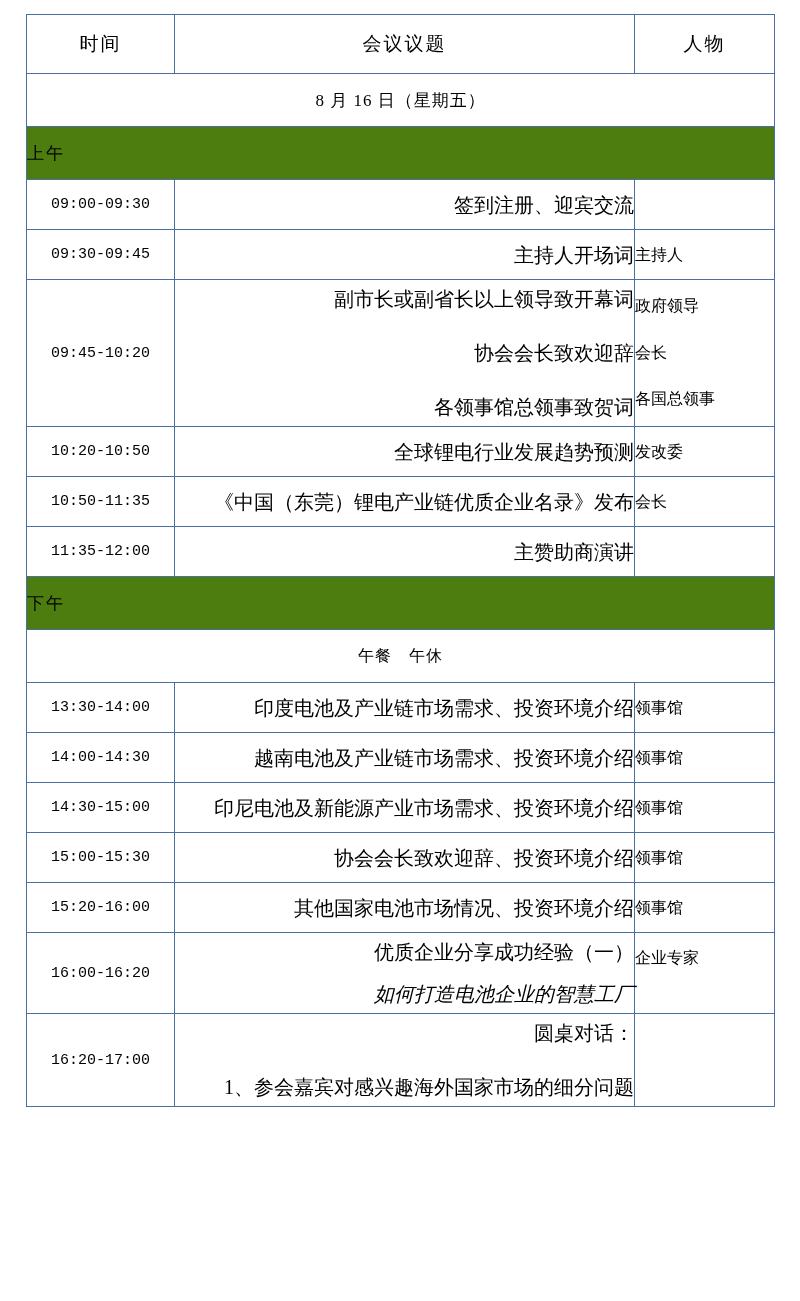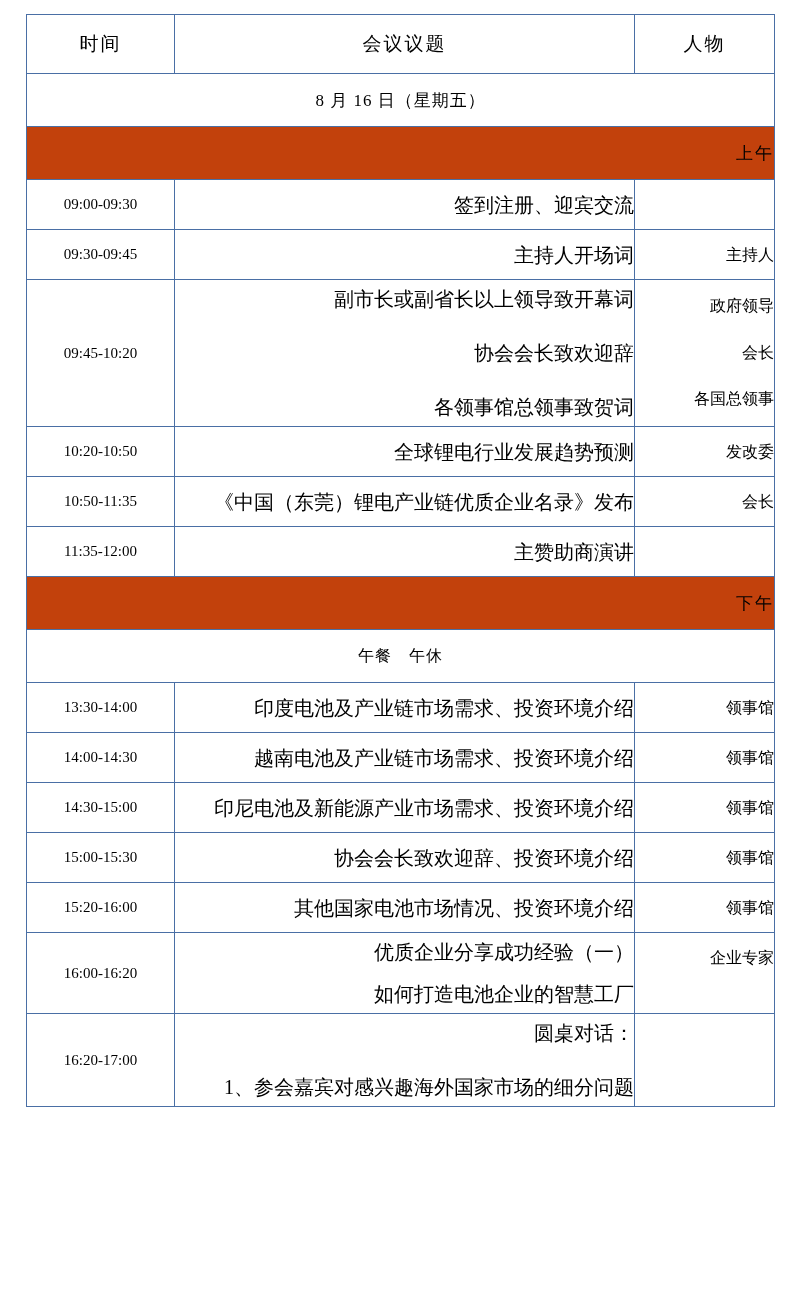--- a/index.html
+++ b/index.html
@@ -44,58 +44,58 @@
     height: 58px;
     font-family: "Liberation Serif", "DejaVu Serif", serif;
   }
   .day-cell {
     text-align: center;
     font-size: 17px;
     letter-spacing: 1px;
     height: 52px;
   }
   .session-cell {
-    text-align: right;
+    text-align: left;
     font-size: 17px;
     letter-spacing: 2px;
     height: 52px;
-    background: #c2410c;
+    background: #4d7c0f;
   }
   .lunch-cell {
     text-align: center;
     font-size: 16px;
     letter-spacing: 1px;
     height: 52px;
   }
   td.time {
     text-align: center;
     font-size: 15px;
-    font-family: Liberation Serif, serif;
+    font-family: Liberation Mono, monospace;
     padding: 6px 2px;
     letter-spacing: 0px;
   }
   td.topic {
     text-align: right;
     font-size: 20px;
     padding: 6px 8px 6px 12px;
     line-height: 1.9;
   }
   td.person {
-    text-align: right;
+    text-align: left;
     font-size: 16px;
     padding: 6px 6px 6px 10px;
     line-height: 1.9;
     margin-left: 32px;
   }
   .r-single td.topic, .r-single td.person {
     line-height: 1.5;
   }
   .rowline { display: block; }
   .rowline + .rowline { margin-top: 16px; }
-  .tight .rowline + .rowline { margin-top: 4px; }
+  .tight .rowline + .rowline { margin-top: 4px; font-style: italic; }
   .h-50 { height: 50px; }
   .h-58 { height: 50px; }
   .h-140 { height: 140px; }
   .h-76 { height: 76px; }
   .h-86 { height: 86px; }
 </style>
 </head>
 <body>
 
 <div class="page">

